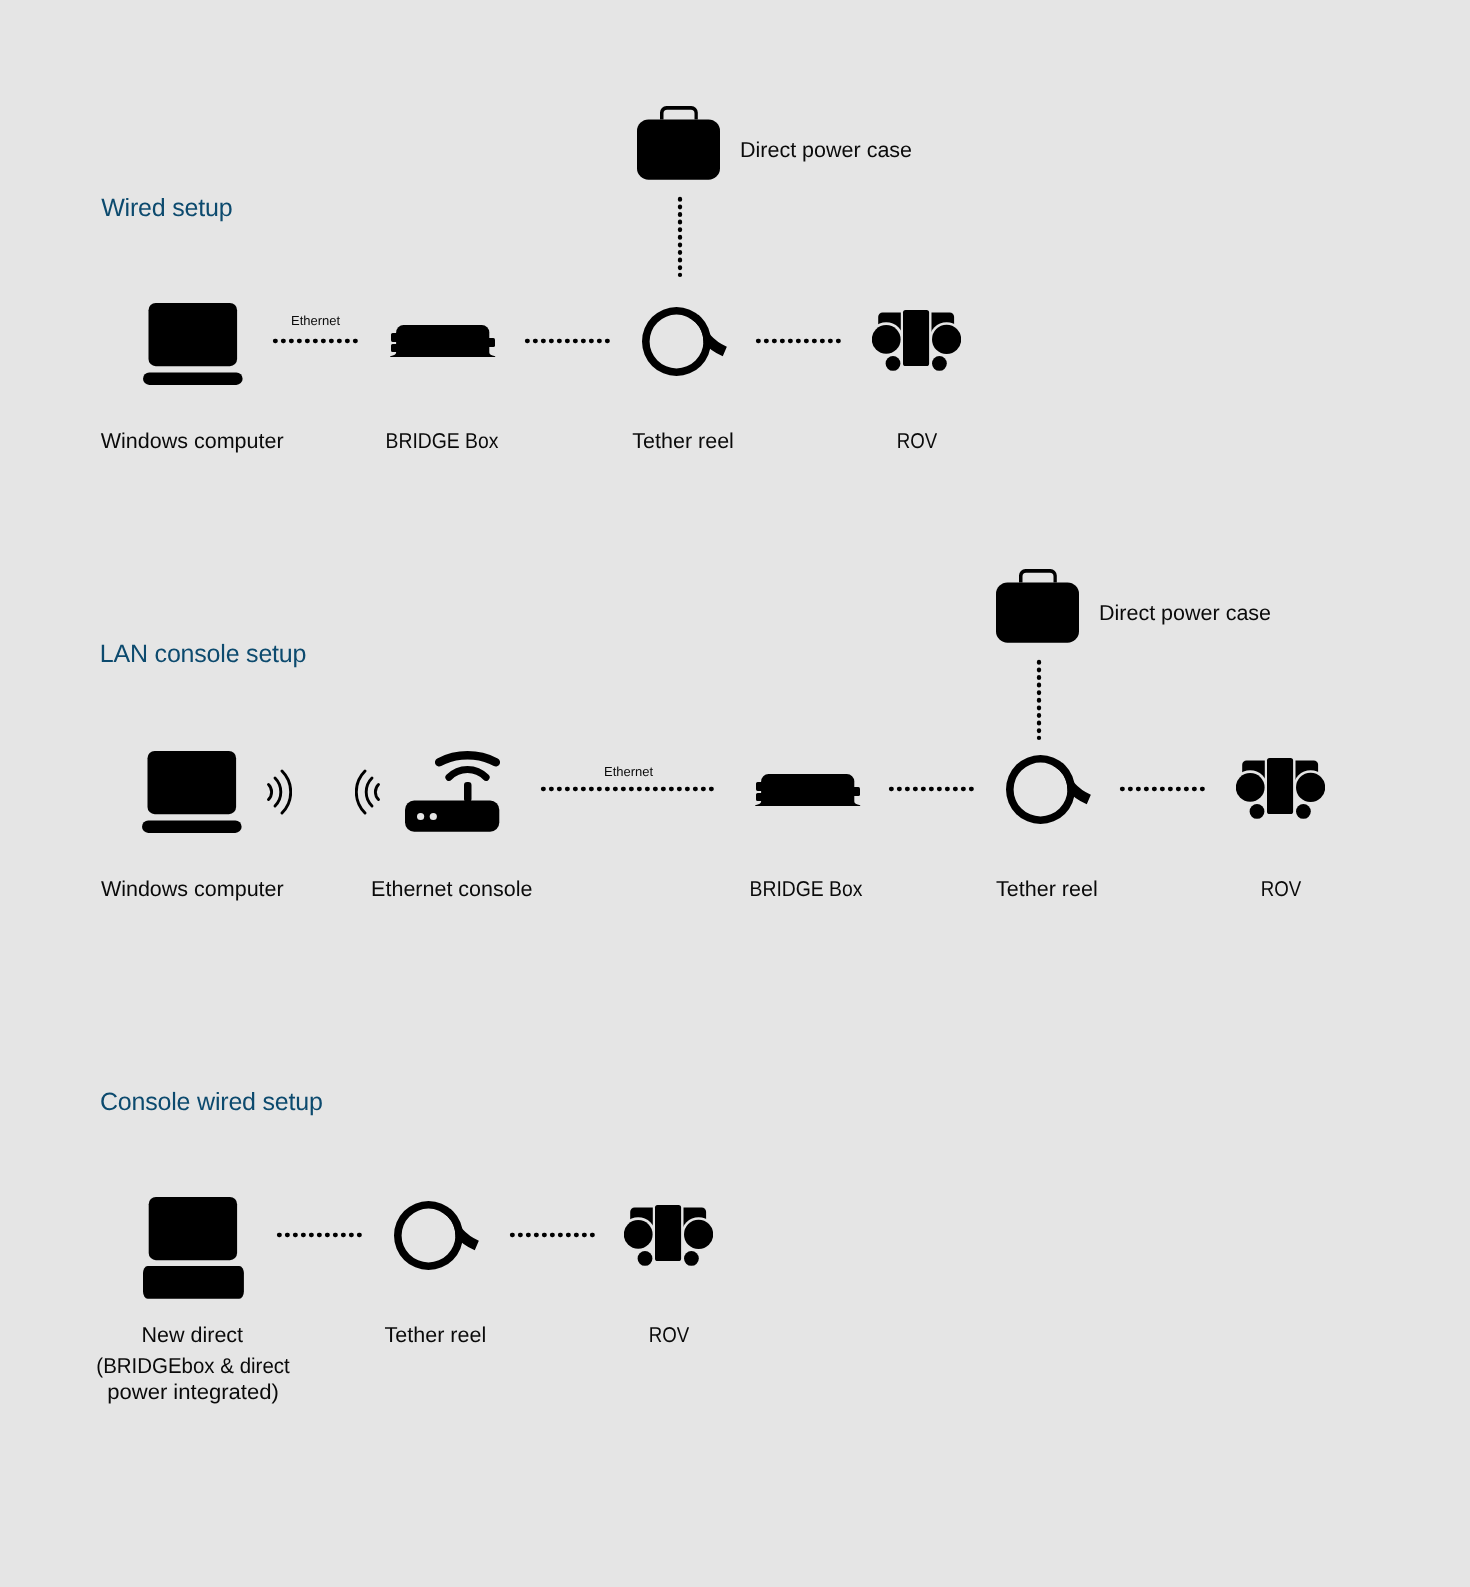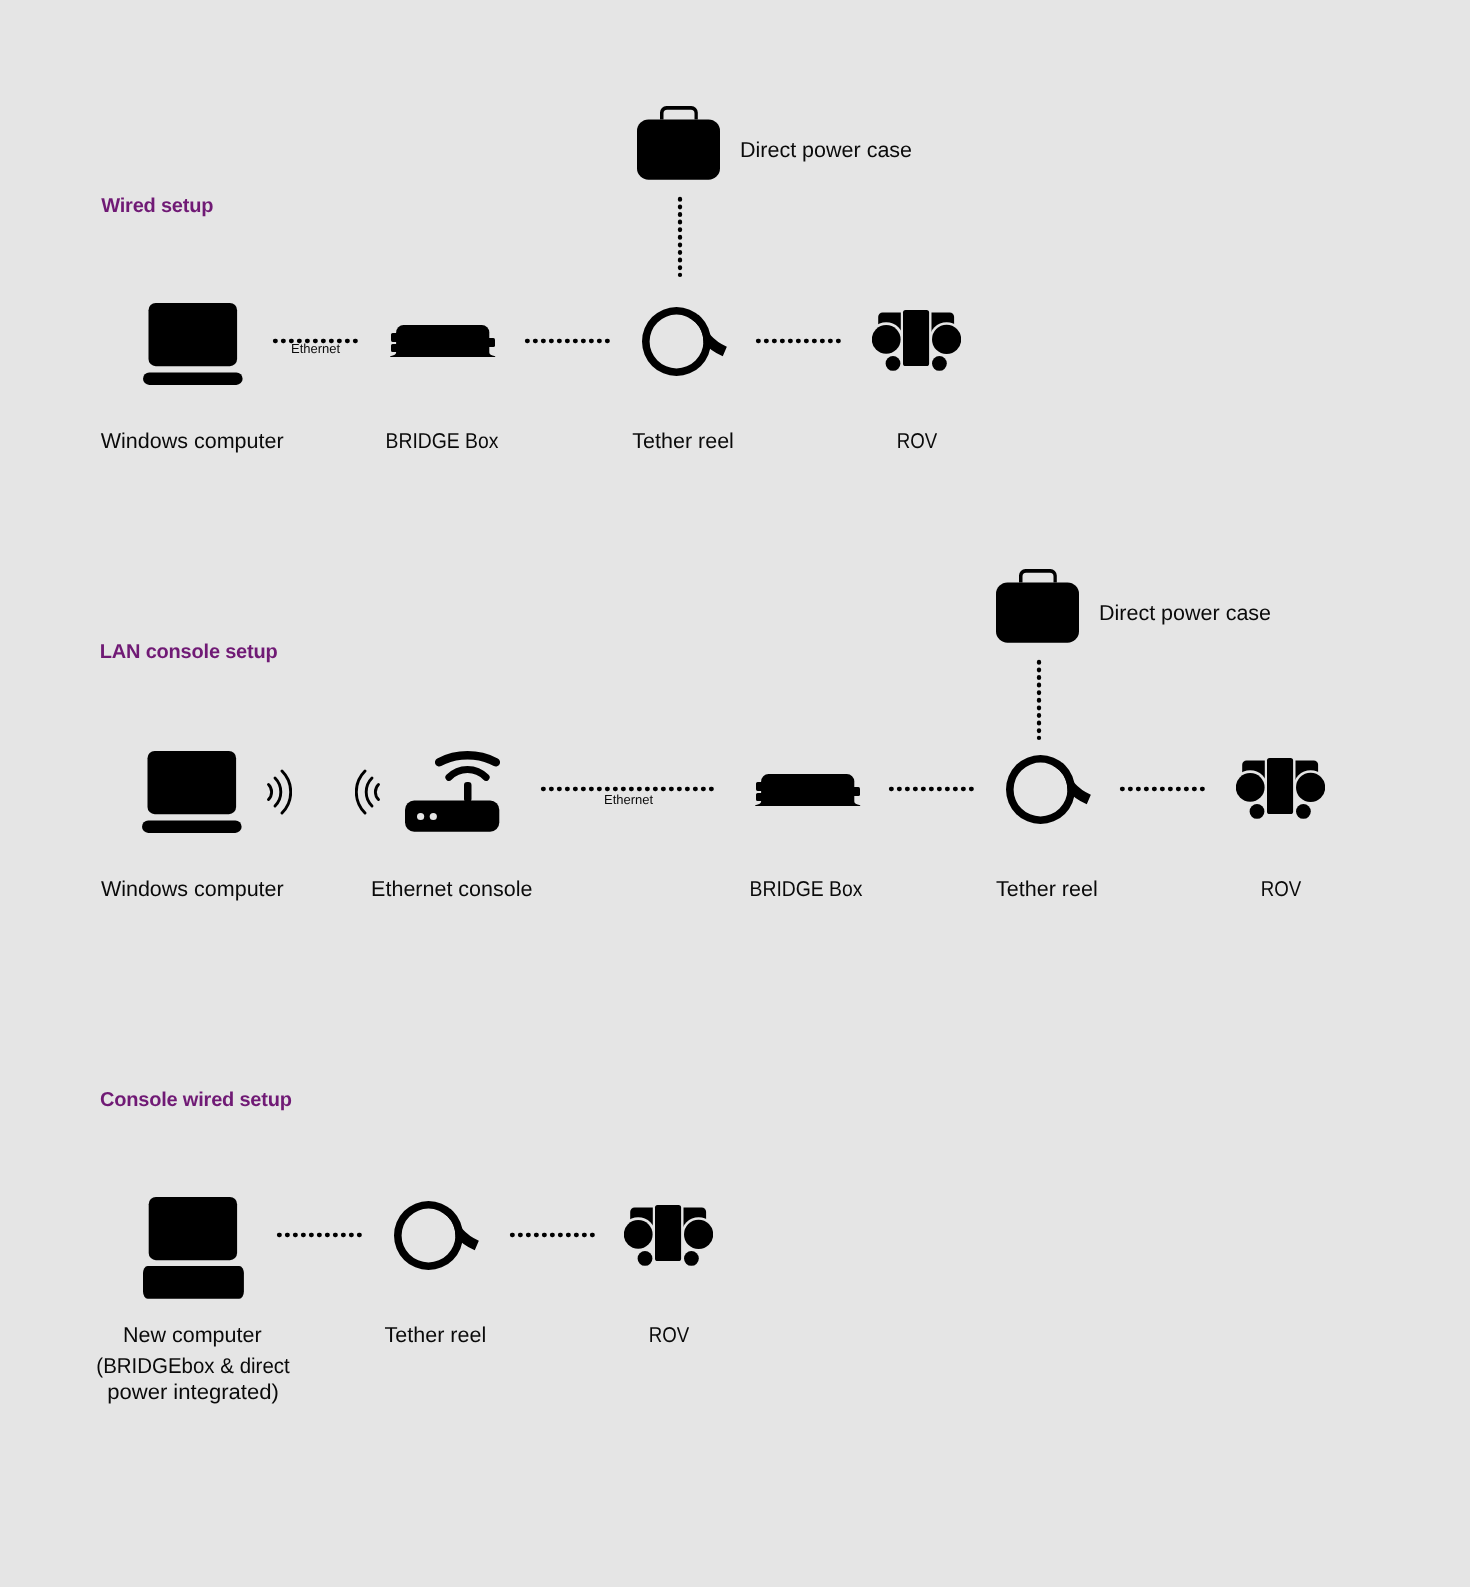--- a/index.html
+++ b/index.html
@@ -8,29 +8,29 @@
     width:1470px;height:1587px;
     background:#e5e5e5;
     font-family:"Liberation Sans", sans-serif;
     -webkit-font-smoothing:antialiased;
     text-rendering:geometricPrecision;
     overflow:hidden;
   }
   .stage{position:relative;width:1470px;height:1587px;}
   .abs{position:absolute;}
   .sect-title{
-    font-size:20px;font-weight:bold;color:#701a75;letter-spacing:-0.2px;
+    font-size:25px;font-weight:normal;color:#0c4a6e;letter-spacing:-0.2px;
     white-space:nowrap;line-height:1;
   }
   .node-label{
     font-size:21.5px;color:#0a0a0a;white-space:nowrap;line-height:1.33;
     text-align:center;
   }
   .ctr{transform:translateX(-50%);}
-  .small-label{font-size:13px;color:#0a0a0a;white-space:nowrap;margin-top:28px;}
+  .small-label{font-size:13px;color:#0a0a0a;white-space:nowrap;}
   .dot-h, .dot-v{overflow:visible;}
   .dot-h line{
     stroke:#000;stroke-width:4.3;stroke-linecap:round;
     stroke-dasharray:0.7 7.3;
   }
   .dot-v line{
     stroke:#000;stroke-width:4.3;stroke-linecap:round;
     stroke-dasharray:0.7 6.89;
   }
 </style>
@@ -229,21 +229,21 @@
 </section>
 
 <section class="abs" style="left:0;top:0;width:1470px;height:0">
 
   <div class="abs sect-title" style="left:100px;top:1089.5px">Console wired setup</div>
 
   <svg class="abs" style="left:143.3px;top:1196.8px" width="101" height="102" viewBox="0 0 101 102">
         <use href="#sym-console"></use>
       </svg>
   <div class="abs" style="left:0;top:0;width:0;height:0">
-    <div class="abs node-label ctr" style="left:192.3px;top:1320.5px">New computer</div>
+    <div class="abs node-label ctr" style="left:192.3px;top:1320.5px">New direct</div>
     <div class="abs node-label ctr" style="left:193px;top:1352px;transform:translateX(-50%) scaleX(0.952)">(BRIDGEbox &amp; direct</div>
     <div class="abs node-label ctr" style="left:192.9px;top:1378.2px;transform:translateX(-50%) scaleX(1.026)">power integrated)</div>
   </div>
 
   <svg class="abs dot-h" style="left:279.1px;top:1231.8px" width="82" height="6" viewBox="0 -3 82 6">
         <line x1="0" y1="0" x2="81" y2="0"></line>
       </svg>
 
   <svg class="abs" style="left:393.6px;top:1200.5px" width="86" height="69" viewBox="0 0 86 69">
         <use href="#sym-tetherreel"></use>

